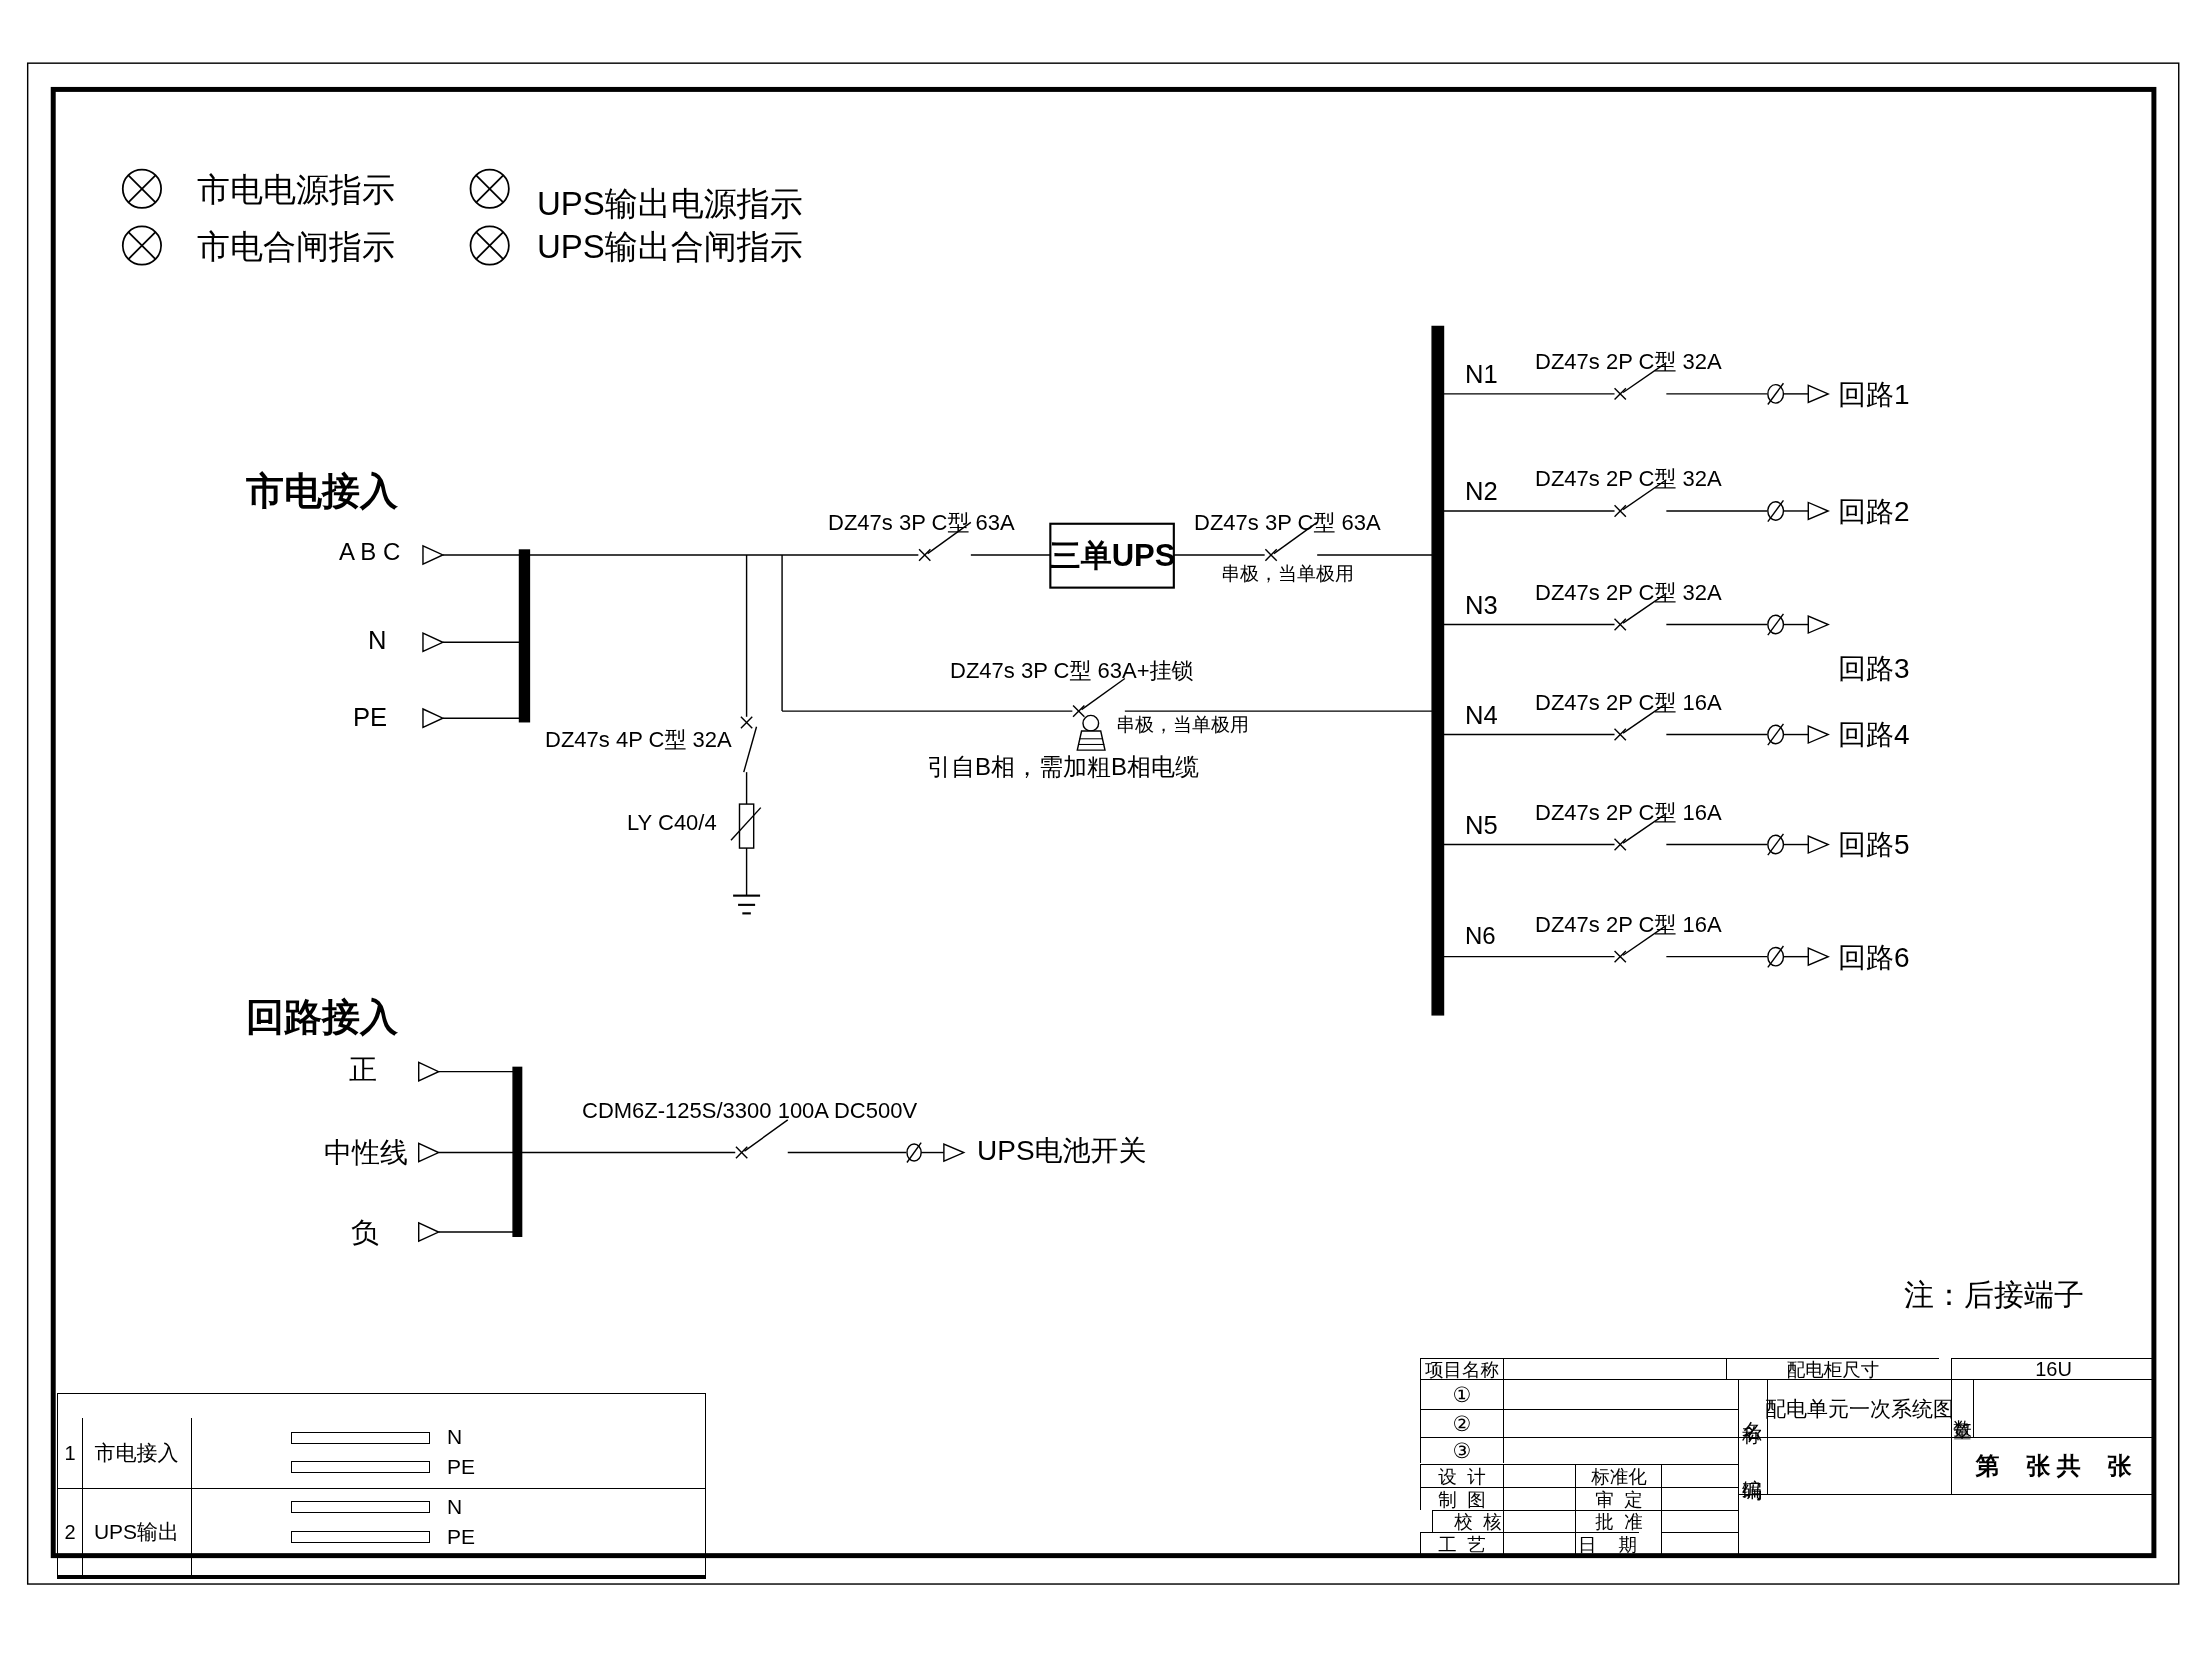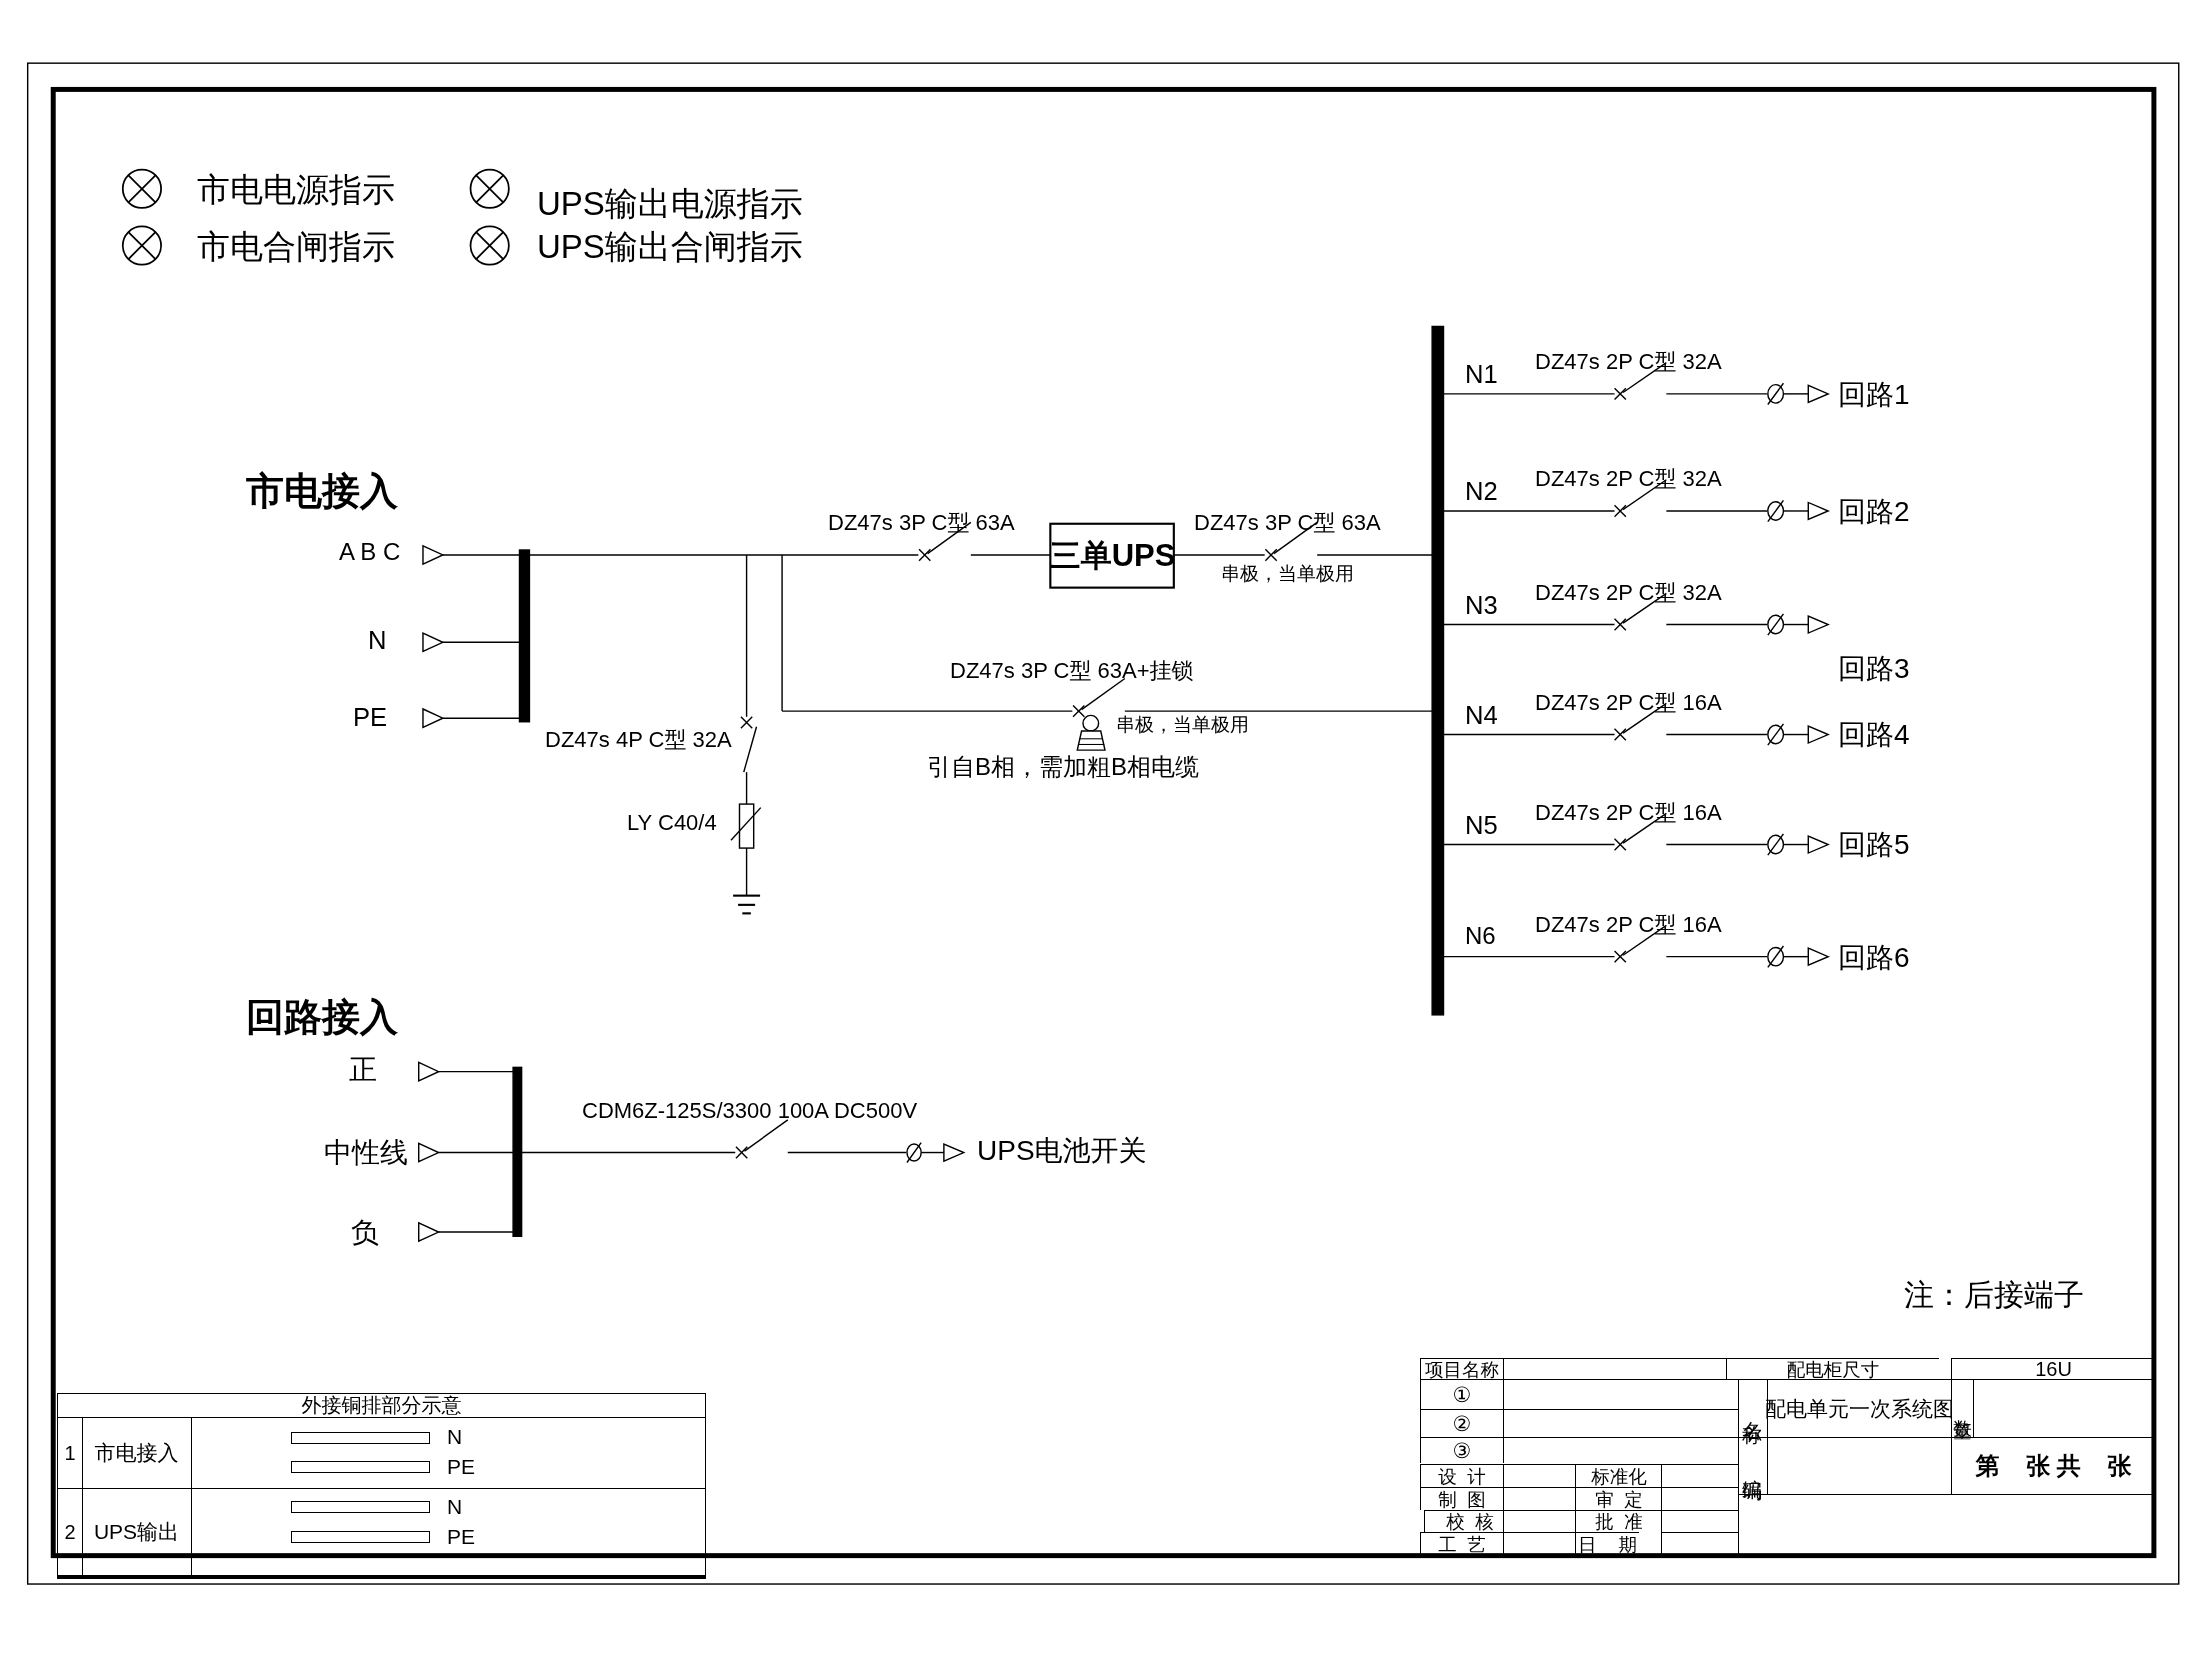--- a/index.html
+++ b/index.html
@@ -203,21 +203,20 @@
   <div class="lbl bold" style="left:246px; top:997px; font-size:38px;">回路接入</div>
   <div class="lbl" style="left:349px; top:1055px; font-size:28px;">正</div>
   <div class="lbl" style="left:324px; top:1138px; font-size:28px;">中性线</div>
   <div class="lbl" style="left:351px; top:1218px; font-size:28px;">负</div>
   <div class="lbl" style="left:582px; top:1099px; font-size:22px;">CDM6Z-125S/3300 100A DC500V</div>
   <div class="lbl" style="left:977px; top:1136px; font-size:28px;">UPS电池开关</div>
 
   <div class="lbl" style="left:1904px; top:1278px; font-size:30px;">注：后接端子</div>
 
   <div class="ctable">
-    <div class="hdr">外接铜排部分示意</div>
     <div class="vline" style="left:24px; top:24px; height:158px;"></div>
     <div class="vline" style="left:133px; top:24px; height:158px;"></div>
     <div class="hline" style="left:0; top:94px; width:647px;"></div>
 
     <div class="cell" style="left:0; top:24px; width:24px; height:70px; font-size:20px;">1</div>
     <div class="cell" style="left:24px; top:24px; width:109px; height:70px; font-size:21px;">市电接入</div>
     <div class="bar" style="left:233px; top:38px;"></div>
     <div class="barlbl" style="left:389px; top:31px;">N</div>
     <div class="bar" style="left:233px; top:67px;"></div>
     <div class="barlbl" style="left:389px; top:61px;">PE</div>
@@ -260,21 +259,21 @@
     <div class="tbc" style="left:0; top:106px; width:83px; height:23.4px;">设  计</div>
     <div class="tbc" style="left:83px; top:106px; width:72px; height:23.4px;"></div>
     <div class="tbc" style="left:155px; top:106px; width:87px; height:23.4px;">标准化</div>
     <div class="tbc" style="left:241px; top:106px; width:77px; height:23.4px;"></div>
 
     <div class="tbc" style="left:0; top:129px; width:83px; height:23px;">制  图</div>
     <div class="tbc" style="left:83px; top:129px; width:72px; height:23px;"></div>
     <div class="tbc" style="left:155px; top:129px; width:87px; height:23px;">审  定</div>
     <div class="tbc" style="left:241px; top:129px; width:77px; height:23px;"></div>
 
-    <div class="tbc" style="left:4px; top:152px; width:83px; height:22px;padding-left:8px;">校  核</div>
+    <div class="tbc" style="left:12px; top:152px; width:83px; height:22px;padding-left:8px;">校  核</div>
     <div class="tbc" style="left:83px; top:152px; width:72px; height:22px;"></div>
     <div class="tbc" style="left:155px; top:152px; width:87px; height:22px;">批  准</div>
     <div class="tbc" style="left:241px; top:152px; width:77px; height:22px;"></div>
 
     <div class="tbc" style="left:0; top:174px; width:83px; height:24px;">工  艺</div>
     <div class="tbc" style="left:83px; top:174px; width:72px; height:24px;"></div>
     <div class="tbc" style="left:155px; top:174px; width:64px; height:24px;font-family:Liberation Mono, monospace;">日  期</div>
     <div class="tbc" style="left:241px; top:174px; width:77px; height:24px;"></div>
   </div>
 

